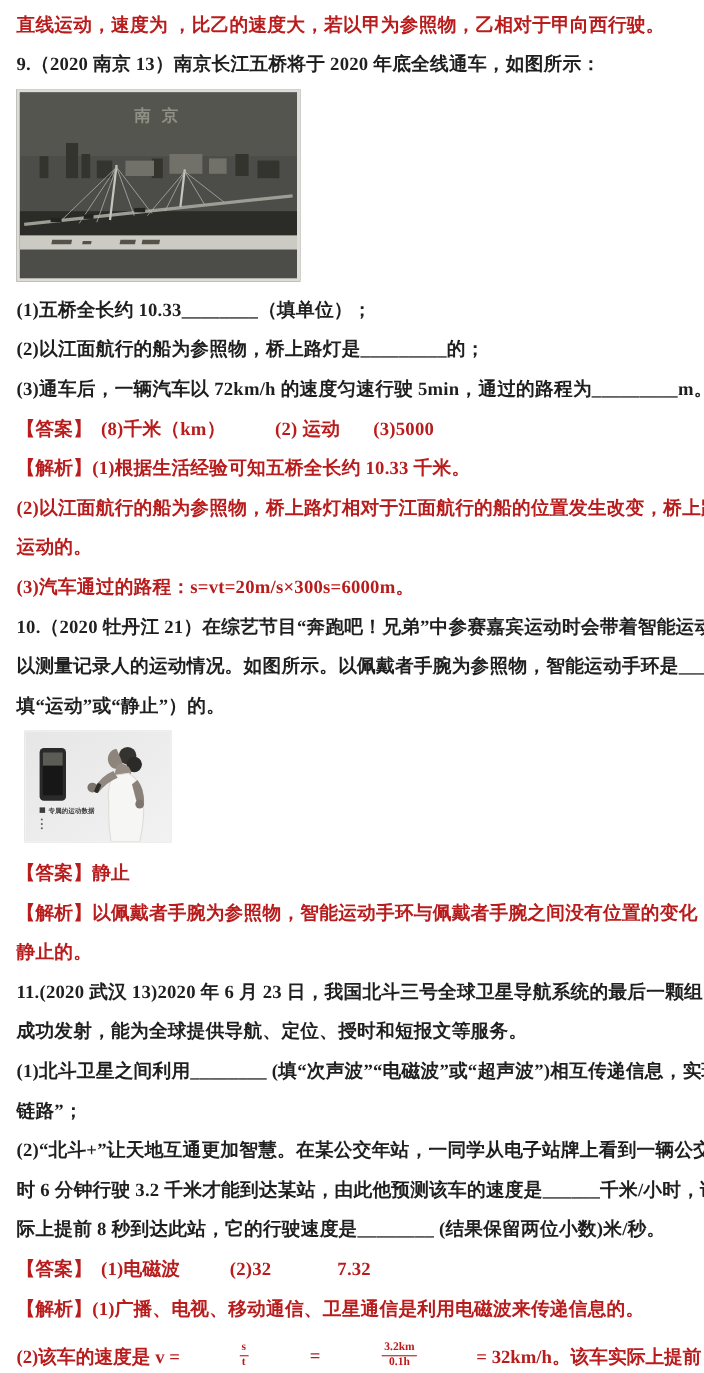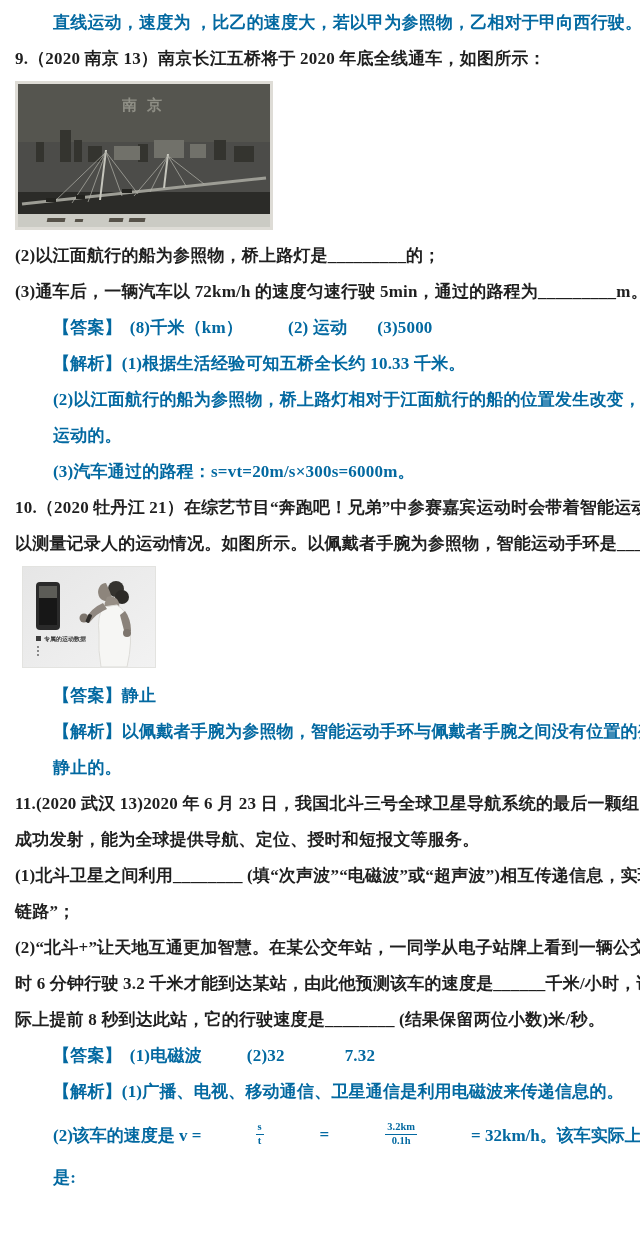--- a/index.html
+++ b/index.html
@@ -12,30 +12,30 @@
     color: #1f1f1f;
     overflow: hidden;
   }
   .page { padding: 5px 10px 0 15px; width: 640px; }
   .ln {
     font-size: 17px;
     line-height: 36px;
     white-space: nowrap;
     letter-spacing: 0.2px;
   }
-  .red { color: #0369a1; margin-left: 38px; }
+  .red { color: #b91c1c; }
   .ans-row { display: flex; align-items: flex-start; }
   .g8  { margin-left: 8px; }
   .g30 { margin-left: 30px; }
   .g45 { margin-left: 45px; }
   .g60 { margin-left: 60px; }
 
   
   .bridge-wrap {
-    width: 258px; height: 149px;
+    width: 258px; height: 175px;
     margin: 4px 0 8px 0;
     border: 3px solid #dedcd6;
     background: #4c4c49;
   }
   .bridge-wrap svg { display: block; }
 
   
   .runner-wrap {
     width: 134px; height: 102px;
     margin: 4px 0 10px 7px;
@@ -114,36 +114,38 @@
       <rect x="0" y="130" width="252" height="13" fill="#cbcbc4"></rect>
       <g fill="#565249">
         <rect x="58" y="134" width="18" height="4" transform="skewX(-12)"></rect>
         <rect x="86" y="135" width="8" height="3" transform="skewX(-12)"></rect>
         <rect x="120" y="134" width="14" height="4" transform="skewX(-12)"></rect>
         <rect x="140" y="134" width="16" height="4" transform="skewX(-12)"></rect>
       </g>
     </svg>
   </div>
 
+  <div class="ln">(1)五桥全长约 10.33________（填单位）；</div>
   <div class="ln">(2)以江面航行的船为参照物，桥上路灯是_________的；</div>
   <div class="ln">(3)通车后，一辆汽车以 72km/h 的速度匀速行驶 5min，通过的路程为_________m。</div>
 
   <div class="ln red ans-row">
     <span>【答案】</span>
     <span class="g8">(8)千米（km）</span>
     <span class="g45">(2) 运动</span>
     <span class="g30">(3)5000</span>
   </div>
   <div class="ln red">【解析】(1)根据生活经验可知五桥全长约 10.33 千米。</div>
   <div class="ln red">(2)以江面航行的船为参照物，桥上路灯相对于江面航行的船的位置发生改变，桥上路灯是</div>
   <div class="ln red">运动的。</div>
   <div class="ln red">(3)汽车通过的路程：s=vt=20m/s×300s=6000m。</div>
 
   <div class="ln">10.（2020 牡丹江 21）在综艺节目“奔跑吧！兄弟”中参赛嘉宾运动时会带着智能运动手环，</div>
   <div class="ln">以测量记录人的运动情况。如图所示。以佩戴者手腕为参照物，智能运动手环是________（选</div>
+  <div class="ln">填“运动”或“静止”）的。</div>
 
   <div class="runner-wrap">
     <svg width="132" height="100" viewBox="0 0 132 100">
       <defs>
         <linearGradient id="rbg" x1="0" y1="0" x2="1" y2="1">
           <stop offset="0" stop-color="#e6e6e6"></stop>
           <stop offset="1" stop-color="#f2f2f2"></stop>
         </linearGradient>
       </defs>
       <rect width="132" height="100" fill="url(#rbg)"></rect>

